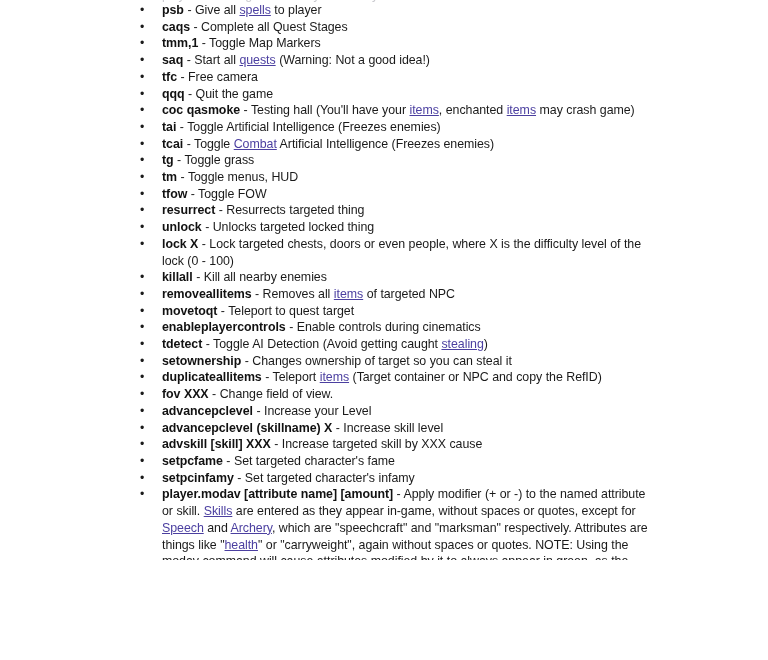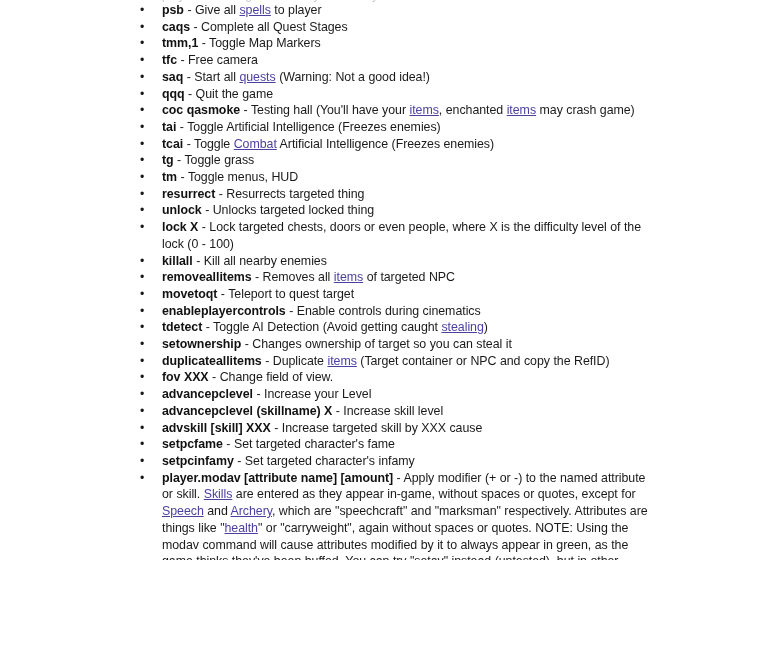--- a/index.html
+++ b/index.html
@@ -84,38 +84,39 @@
 <div id="doc">
 
   <div class="clip-top">
     <div class="sliver">player.setcrimegold X - Set your bounty</div>
   </div>
 
   <ul class="cmdlist" id="cmdlist">
       <li><span class="cmd">psb</span><span class="desc"><span> - Give all </span><a class="wikilink" href="#">spells</a><span> to player</span></span></li>
       <li><span class="cmd">caqs</span><span class="desc"><span> - Complete all Quest Stages</span></span></li>
       <li><span class="cmd">tmm,1</span><span class="desc"><span> - Toggle Map Markers</span></span></li>
+      <li><span class="cmd">saq</span><span class="desc"><span> - Start all </span><a class="wikilink" href="#">quests</a><span> (Warning: Not a good idea!)</span></span></li>
       <li><span class="cmd">tfc</span><span class="desc"><span> - Free camera</span></span></li>
-      <li><span class="cmd">saq</span><span class="desc"><span> - Start all </span><a class="wikilink" href="#">quests</a><span> (Warning: Not a good idea!)</span></span></li>
       <li><span class="cmd">qqq</span><span class="desc"><span> - Quit the game</span></span></li>
       <li><span class="cmd">coc qasmoke</span><span class="desc"><span> - Testing hall (You'll have your </span><a class="wikilink" href="#">items</a><span>, enchanted </span><a class="wikilink" href="#">items</a><span> may crash game)</span></span></li>
       <li><span class="cmd">tai</span><span class="desc"><span> - Toggle Artificial Intelligence (Freezes enemies)</span></span></li>
       <li><span class="cmd">tcai</span><span class="desc"><span> - Toggle </span><a class="wikilink" href="#">Combat</a><span> Artificial Intelligence (Freezes enemies)</span></span></li>
       <li><span class="cmd">tg</span><span class="desc"><span> - Toggle grass</span></span></li>
       <li><span class="cmd">tm</span><span class="desc"><span> - Toggle menus, HUD</span></span></li>
+      <li><span class="cmd">tfow</span><span class="desc"><span> - Toggle FOW</span></span></li>
       <li><span class="cmd">resurrect</span><span class="desc"><span> - Resurrects targeted thing</span></span></li>
       <li><span class="cmd">unlock</span><span class="desc"><span> - Unlocks targeted locked thing</span></span></li>
       <li><span class="cmd">lock X</span><span class="desc"><span> - Lock targeted chests, doors or even people, where X is the difficulty level of the lock (0 - 100)</span></span></li>
       <li><span class="cmd">killall</span><span class="desc"><span> - Kill all nearby enemies</span></span></li>
       <li><span class="cmd">removeallitems</span><span class="desc"><span> - Removes all </span><a class="wikilink" href="#">items</a><span> of targeted NPC</span></span></li>
       <li><span class="cmd">movetoqt</span><span class="desc"><span> - Teleport to quest target</span></span></li>
       <li><span class="cmd">enableplayercontrols</span><span class="desc"><span> - Enable controls during cinematics</span></span></li>
       <li><span class="cmd">tdetect</span><span class="desc"><span> - Toggle AI Detection (Avoid getting caught </span><a class="wikilink" href="#">stealing</a><span>)</span></span></li>
       <li><span class="cmd">setownership</span><span class="desc"><span> - Changes ownership of target so you can steal it</span></span></li>
-      <li><span class="cmd">duplicateallitems</span><span class="desc"><span> - Duplicate </span><a class="wikilink" href="#">items</a><span> (Target container or NPC and copy the RefID)</span></span></li>
+      <li><span class="cmd">duplicateallitems</span><span class="desc"><span> - Teleport </span><a class="wikilink" href="#">items</a><span> (Target container or NPC and copy the RefID)</span></span></li>
       <li><span class="cmd">fov XXX</span><span class="desc"><span> - Change field of view.</span></span></li>
       <li><span class="cmd">advancepclevel</span><span class="desc"><span> - Increase your Level</span></span></li>
       <li><span class="cmd">advancepclevel (skillname) X</span><span class="desc"><span> - Increase skill level</span></span></li>
       <li><span class="cmd">advskill [skill] XXX</span><span class="desc"><span> - Increase targeted skill by XXX cause</span></span></li>
       <li><span class="cmd">setpcfame</span><span class="desc"><span> - Set targeted character's fame</span></span></li>
       <li><span class="cmd">setpcinfamy</span><span class="desc"><span> - Set targeted character's infamy</span></span></li>
       <li><span class="cmd">player.modav [attribute name] [amount]</span><span class="desc"><span> - Apply modifier (+ or -) to the named attribute or skill. </span><a class="wikilink" href="#">Skills</a><span> are entered as they appear in-game, without spaces or quotes, except for </span><a class="wikilink" href="#">Speech</a><span> and </span><a class="wikilink" href="#">Archery</a><span>, which are "speechcraft" and "marksman" respectively. Attributes are things like "</span><a class="wikilink" href="#">health</a><span>" or "carryweight", again without spaces or quotes. NOTE: Using the modav command will cause attributes modified by it to always appear in green, as the game thinks they've been buffed. You can try "setav" instead (untested), but in other Bethesda games this has sometimes led to permanent problems.</span></span></li>
       <li><span class="cmd">player.fame carryweight X</span><span class="desc"><span> - Set Carry Weight</span></span></li>
       <li><span class="cmd">player.modav burden X</span><span class="desc"><span> - Increase Burden by X</span></span></li>
     </ul>

